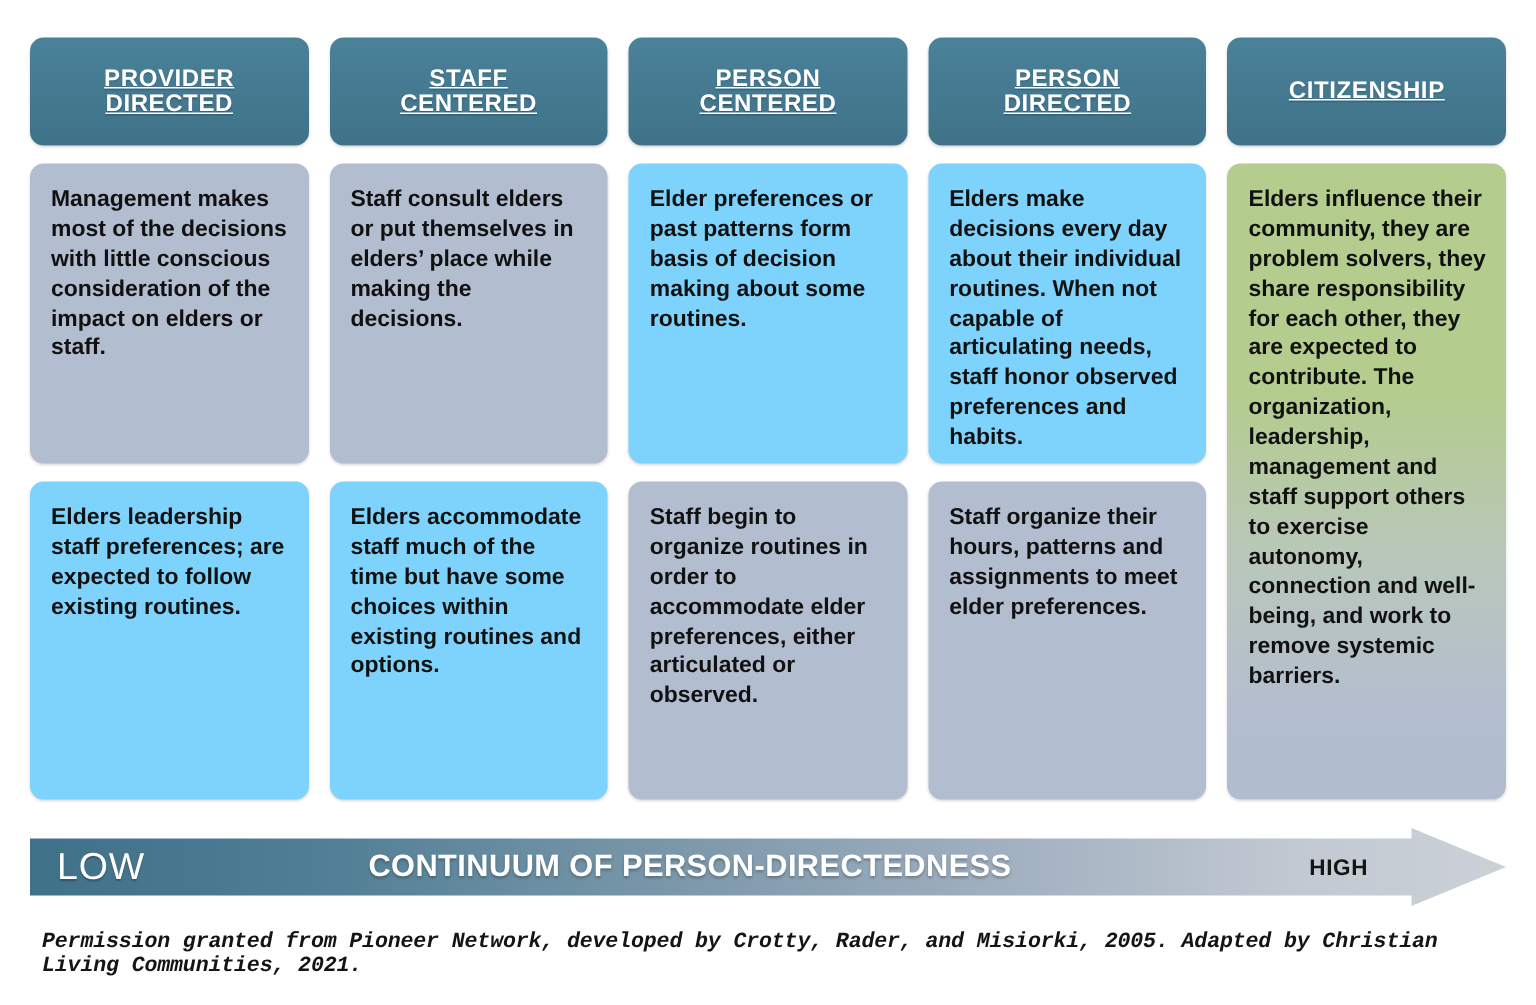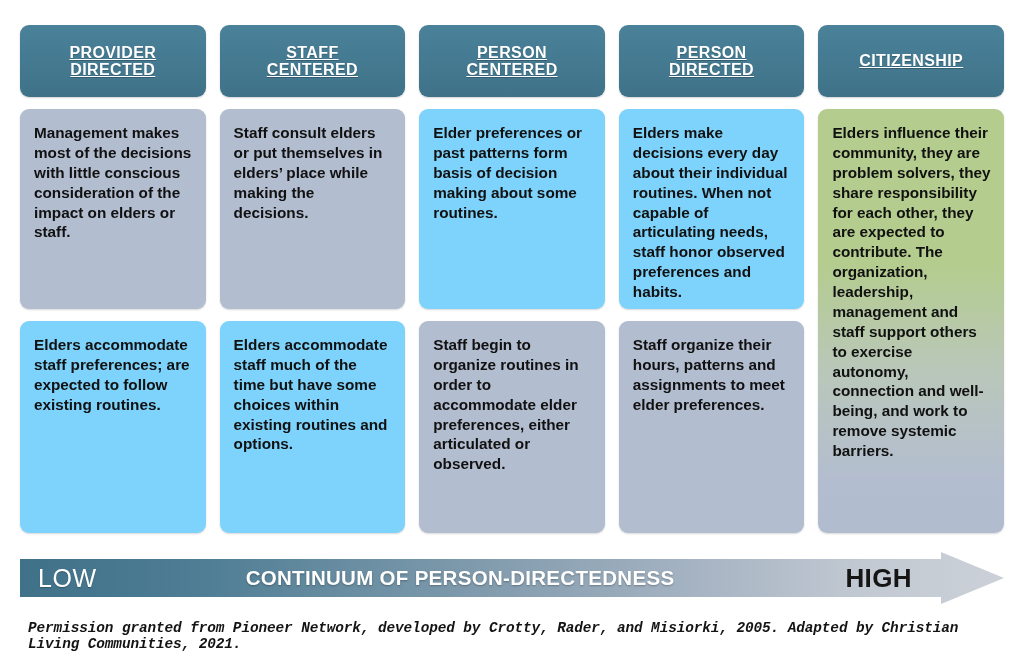--- a/index.html
+++ b/index.html
@@ -94,21 +94,21 @@
   }
   .arrow-label-mid{
     position:absolute;left:0;top:0;width:880px;height:52px;
     display:flex;align-items:center;justify-content:center;
     color:#ffffff;font-size:20.5px;font-weight:bold;letter-spacing:.3px;
     text-shadow:0 1px 2px rgba(0,0,0,.28);
   }
   .arrow-label-high{
     position:absolute;right:92px;top:0;height:52px;
     display:flex;align-items:center;
-    color:#151515;font-size:26px;font-weight:bold;letter-spacing:.4px;
+    color:#151515;font-size:15px;font-weight:bold;letter-spacing:.4px;
   }
 
   
   .footer{
     position:absolute;
     left:28px;
     top:620px;
     width:980px;
     font-size:14.4px;
     font-weight:bold;
@@ -129,21 +129,21 @@
       <div class="header-card">
         <span class="htext">PROVIDER
 DIRECTED</span>
       </div>
       <div class="gap"></div>
       <div class="body-card fill-blue row1">
         <p>Management makes most of the decisions with little conscious consideration of the impact on elders or staff.</p>
       </div>
       <div class="gap"></div>
       <div class="body-card fill-green row2">
-        <p>Elders accommodate staff preferences; are expected to follow existing routines.</p>
+        <p>Elders leadership staff preferences; are expected to follow existing routines.</p>
       </div>
     </div>
 
     <div class="column">
       <div class="header-card">
         <span class="htext">STAFF
 CENTERED</span>
       </div>
       <div class="gap"></div>
       <div class="body-card fill-blue row1">

